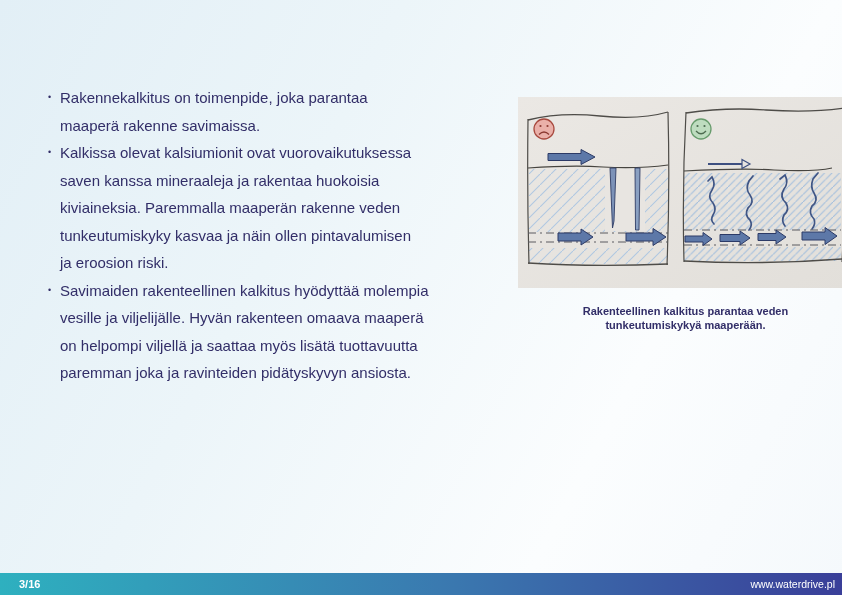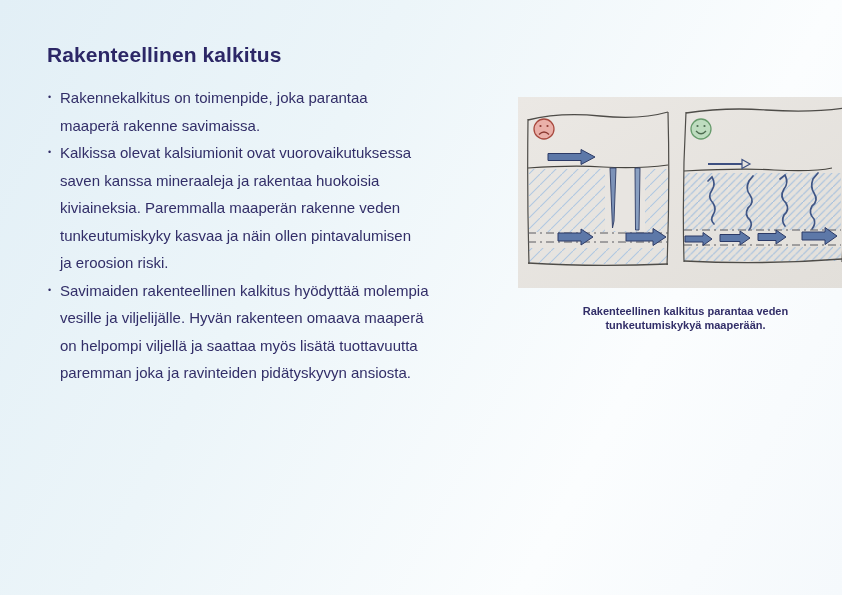--- a/index.html
+++ b/index.html
@@ -34,21 +34,20 @@
     padding:0 7px 0 19px;
   }
   .footer .page { font-size:11px; font-weight:bold; }
   .footer .site { font-size:10.5px; }
 </style>
 </head>
 <body>
 
 <div class="slide">
 
-  <h1 class="title">Rakenteellinen kalkitus</h1>
 
   <div class="body">
       <div class="bullet">Rakennekalkitus on toimenpide, joka parantaa
 maaperä rakenne savimaissa.</div>
       <div class="bullet">Kalkissa olevat kalsiumionit ovat vuorovaikutuksessa
 saven kanssa mineraaleja ja rakentaa huokoisia
 kiviaineksia. Paremmalla maaperän rakenne veden
 tunkeutumiskyky kasvaa ja näin ollen pintavalumisen
 ja eroosion riski.</div>
       <div class="bullet">Savimaiden rakenteellinen kalkitus hyödyttää molempia
@@ -141,14 +140,18 @@
         <polygon points="167,139 185,139 185,135.5 194,142 185,148.5 185,145 167,145" fill="#5d78a8" stroke="#2c3a66" stroke-width="1"></polygon>
         <polygon points="202,137.5 222,137.5 222,134 232,141 222,148 222,144.5 202,144.5" fill="#5d78a8" stroke="#2c3a66" stroke-width="1"></polygon>
         <polygon points="240,136.5 258,136.5 258,133 268,140 258,147 258,143.5 240,143.5" fill="#5d78a8" stroke="#2c3a66" stroke-width="1"></polygon>
         <polygon points="284,135 307,135 307,130.5 319,139 307,147.5 307,143 284,143" fill="#5d78a8" stroke="#2c3a66" stroke-width="1"></polygon>
       </g>
     </svg>
     <figcaption class="caption">Rakenteellinen kalkitus parantaa veden
 tunkeutumiskykyä maaperään.</figcaption>
   </figure>
 
+  <footer class="footer">
+    <span class="page">3/16</span>
+    <span class="site">www.waterdrive.pl</span>
+  </footer>
 
 </div>
 
 </body></html>

